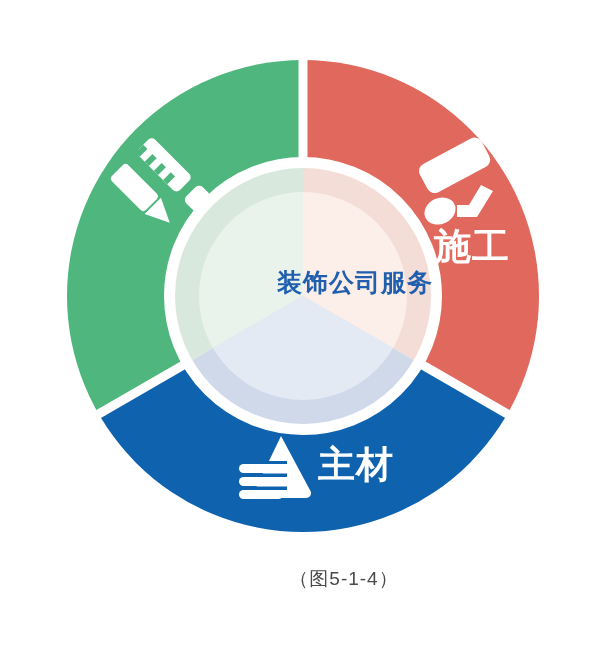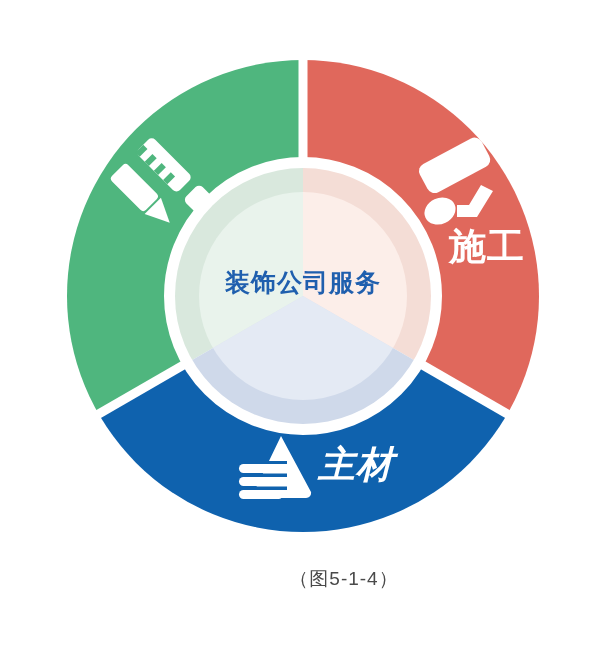--- a/index.html
+++ b/index.html
@@ -49,35 +49,33 @@
   #label-design {
     left: 96px;
     top: 228px;
     width: 106px;
     text-align: center;
   }
   #label-construction {
     left: 434px;
     top: 228px;
     width: 106px;
-    text-align: center;
   }
   #label-material {
     left: 318px;
     top: 446px;
     width: 96px;
     text-align: left;
-    font-style: italic;
   }
   #center-text {
     position: absolute;
-    left: 183px;
+    left: 193px;
     top: 265px;
     width: 240px;
-    text-align: center;
+    text-align: right;
     color: #1f5fae;
     font-size: 25px;
     font-weight: 700;
     line-height: 1.42;
     letter-spacing: 1px;
     user-select: none;
   }
   #center-text .line { display: block; }
   #figure-caption {
     position: absolute;

